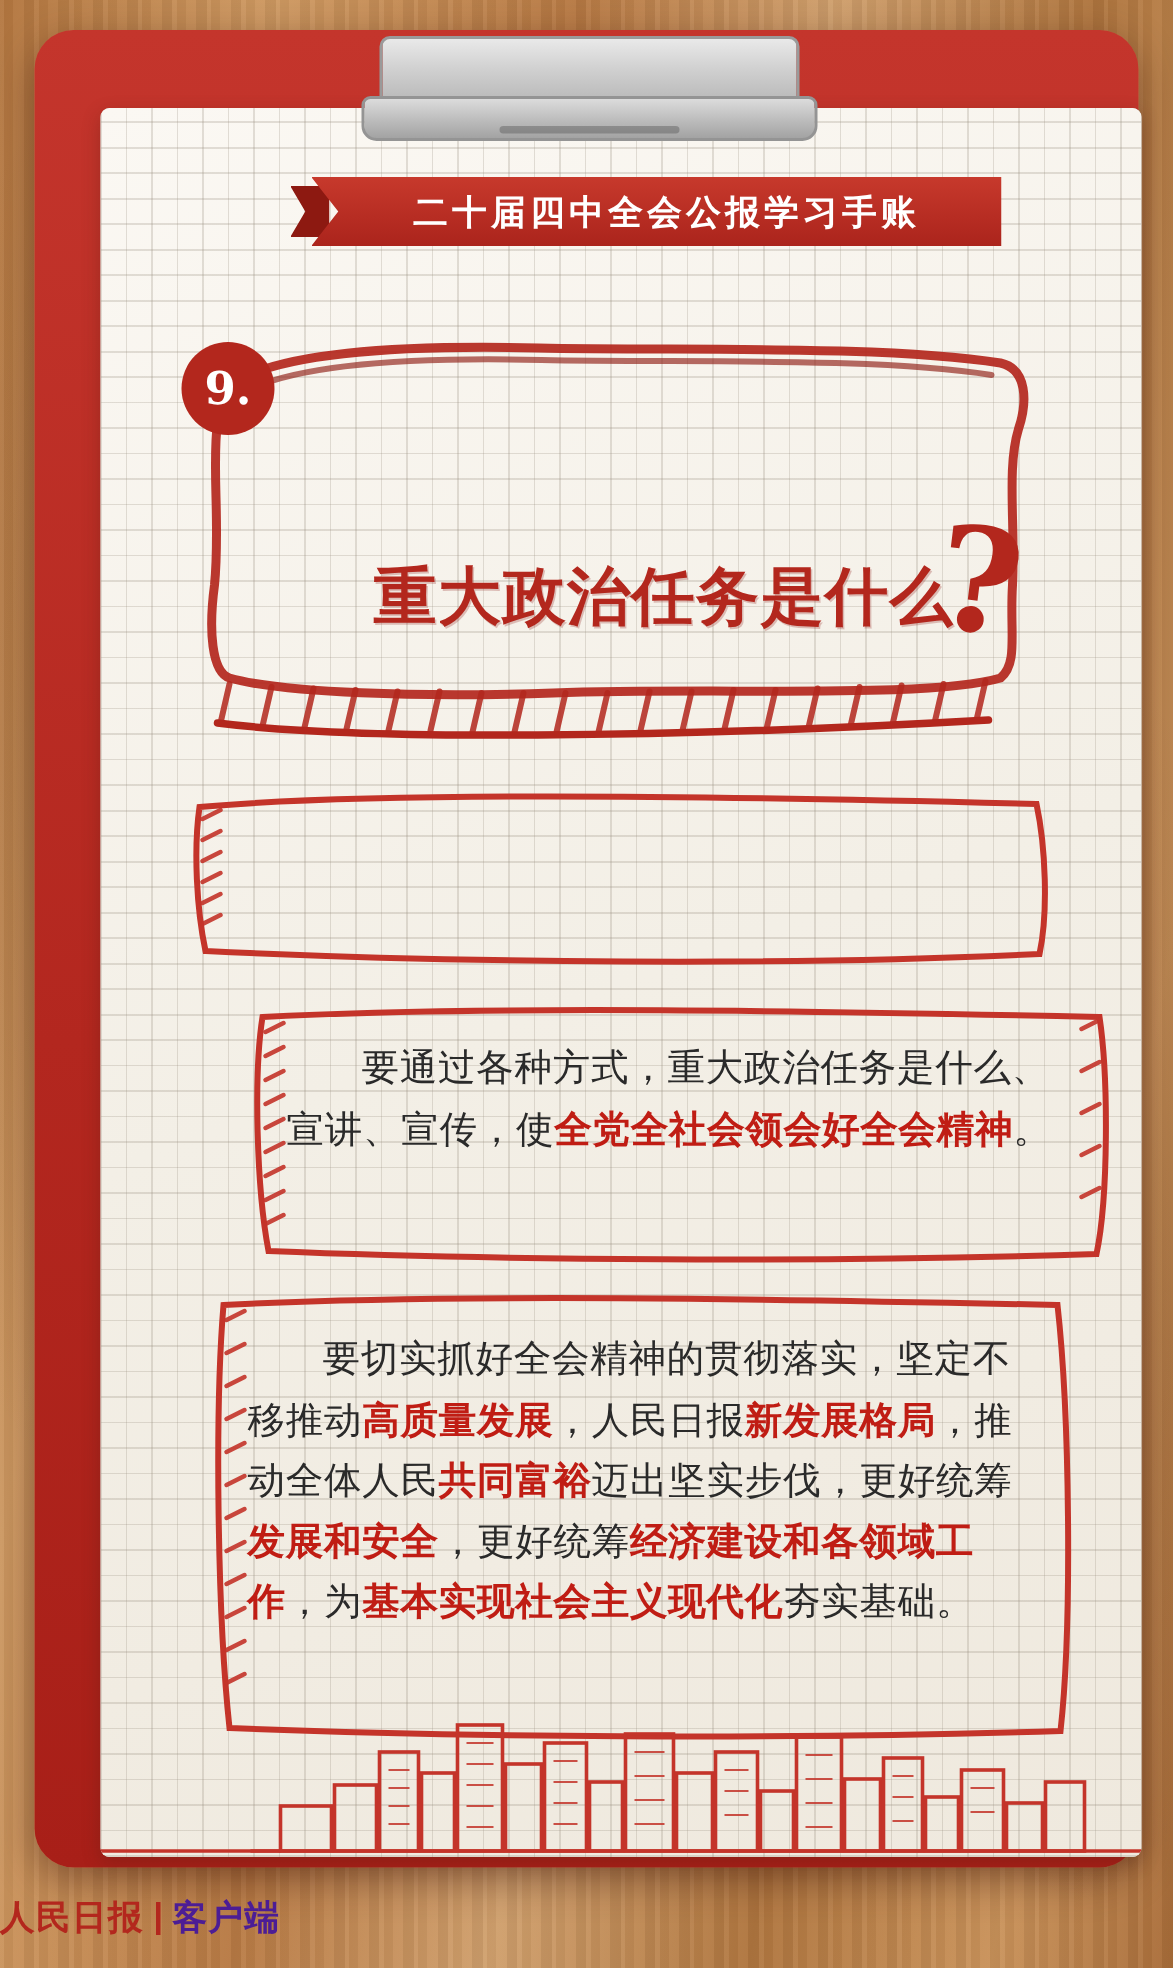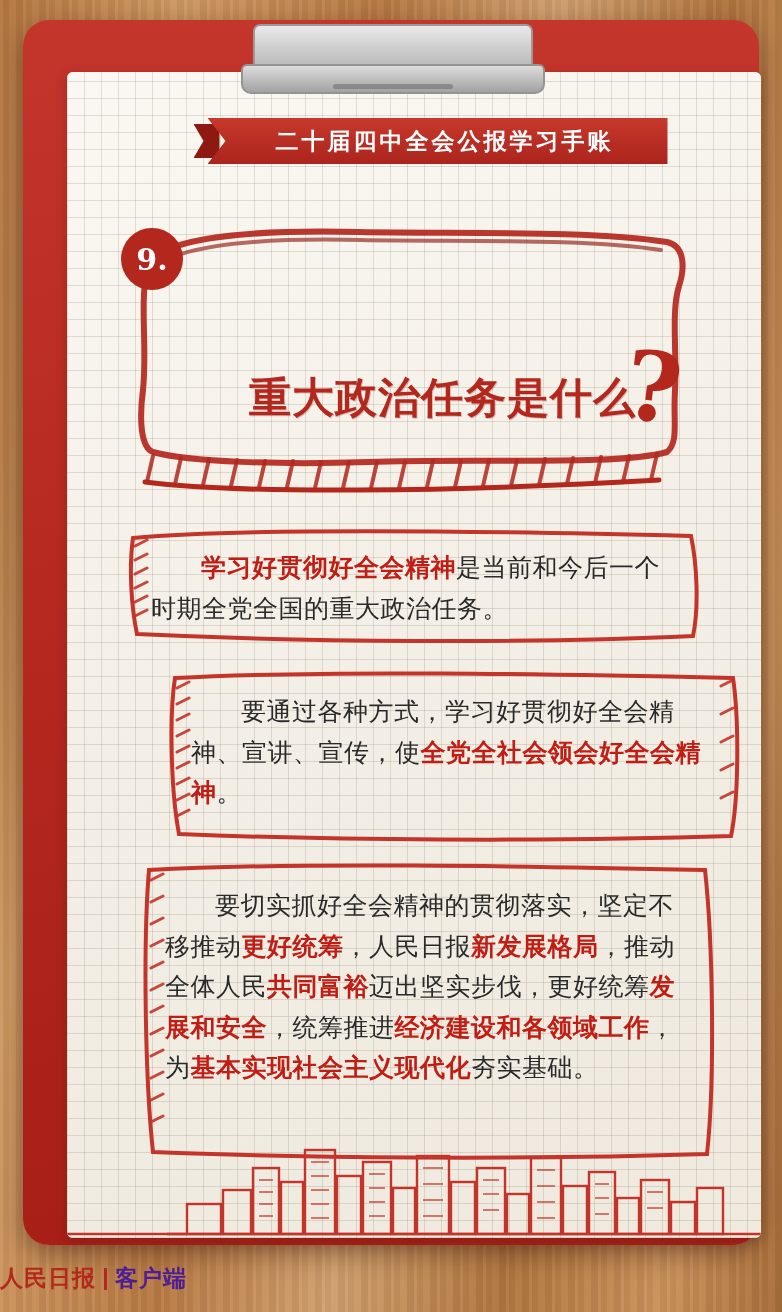--- a/index.html
+++ b/index.html
@@ -364,21 +364,20 @@
                    C400,120 180,118 12,110 C6,82 4,42 8,14 Z" fill="none" stroke="#c4342a" stroke-width="4" stroke-linecap="round"></path>
           <g stroke="#c4342a" stroke-width="3" stroke-linecap="round" opacity="0.9">
             <path d="M10,22 L22,16"></path>
               <path d="M10,36 L22,30"></path>
               <path d="M10,50 L22,44"></path>
             <path d="M10,64 L22,58"></path>
               <path d="M10,78 L22,72"></path>
               <path d="M10,92 L22,86"></path>
           </g>
         </svg>
-        <p class="p" id="card1-text"><span class="hi">学习好贯彻好全会精神</span><span>是当前和今后一个时期全党全国的重大政治任务。</span></p>
       </div>
 
       <div class="card card2">
         <svg class="card-frame" viewBox="0 0 580 176" preserveAspectRatio="none">
           <path d="M10,10 C160,2 380,6 568,10 C574,50 574,130 566,168
                    C380,174 160,172 14,166 C6,124 4,48 10,10 Z" fill="none" stroke="#c4342a" stroke-width="4" stroke-linecap="round"></path>
           <g stroke="#c4342a" stroke-width="3" stroke-linecap="round" opacity="0.9">
             <path d="M12,20 L24,14"></path>
               <path d="M12,36 L24,30"></path>
               <path d="M12,52 L24,46"></path>
@@ -390,21 +389,21 @@
               <path d="M12,148 L24,142"></path>
           </g>
           <g stroke="#c4342a" stroke-width="3" stroke-linecap="round" opacity="0.9">
             <path d="M556,18 L568,12"></path>
               <path d="M556,46 L568,40"></path>
               <path d="M556,74 L568,68"></path>
             <path d="M556,102 L568,96"></path>
               <path d="M556,130 L568,124"></path>
           </g>
         </svg>
-        <p class="p" id="card2-text"><span>要通过各种方式，学习好贯彻好全会精神、宣讲、宣传，使</span><span class="hi">全党全社会领会好全会精神</span><span>。</span></p>
+        <p class="p" id="card2-text"><span>要通过各种方式，重大政治任务是什么、宣讲、宣传，使</span><span class="hi">全党全社会领会好全会精神</span><span>。</span></p>
       </div>
 
       <div class="card card3">
         <svg class="card-frame" viewBox="0 0 580 300" preserveAspectRatio="none">
           <path d="M10,8 C160,0 380,4 566,8 C574,80 576,220 568,292
                    C380,298 160,296 14,290 C6,216 4,80 10,8 Z" fill="none" stroke="#c4342a" stroke-width="4" stroke-linecap="round"></path>
           <g stroke="#c4342a" stroke-width="3" stroke-linecap="round" opacity="0.9">
             <path d="M12,18 L24,12"></path>
               <path d="M12,40 L24,34"></path>
               <path d="M12,62 L24,56"></path>
@@ -412,21 +411,21 @@
               <path d="M12,106 L24,100"></path>
               <path d="M12,128 L24,122"></path>
             <path d="M12,150 L24,144"></path>
               <path d="M12,172 L24,166"></path>
               <path d="M12,194 L24,188"></path>
             <path d="M12,216 L24,210"></path>
               <path d="M12,238 L24,232"></path>
               <path d="M12,260 L24,254"></path>
           </g>
         </svg>
-        <p class="p" id="card3-text"><span>要切实抓好全会精神的贯彻落实，坚定不移推动</span><span class="hi">更好统筹</span><span>，人民日报</span><span class="hi">新发展格局</span><span>，推动全体人民</span><span class="hi">共同富裕</span><span>迈出坚实步伐，更好统筹</span><span class="hi">发展和安全</span><span>，统筹推进</span><span class="hi">经济建设和各领域工作</span><span>，为</span><span class="hi">基本实现社会主义现代化</span><span>夯实基础。</span></p>
+        <p class="p" id="card3-text"><span>要切实抓好全会精神的贯彻落实，坚定不移推动</span><span class="hi">高质量发展</span><span>，人民日报</span><span class="hi">新发展格局</span><span>，推动全体人民</span><span class="hi">共同富裕</span><span>迈出坚实步伐，更好统筹</span><span class="hi">发展和安全</span><span>，更好统筹</span><span class="hi">经济建设和各领域工作</span><span>，为</span><span class="hi">基本实现社会主义现代化</span><span>夯实基础。</span></p>
       </div>
 
       <svg class="skyline" viewBox="0 0 694 110" preserveAspectRatio="none">
         <g fill="none" stroke="#c4342a" stroke-width="2.4">
           <rect x="120" y="76" width="34" height="30"></rect>
           <rect x="156" y="62" width="28" height="44"></rect>
           <rect x="186" y="40" width="26" height="66"></rect>
           <rect x="214" y="54" width="22" height="52"></rect>
           <rect x="238" y="22" width="30" height="84"></rect>
           <rect x="270" y="48" width="24" height="58"></rect>

